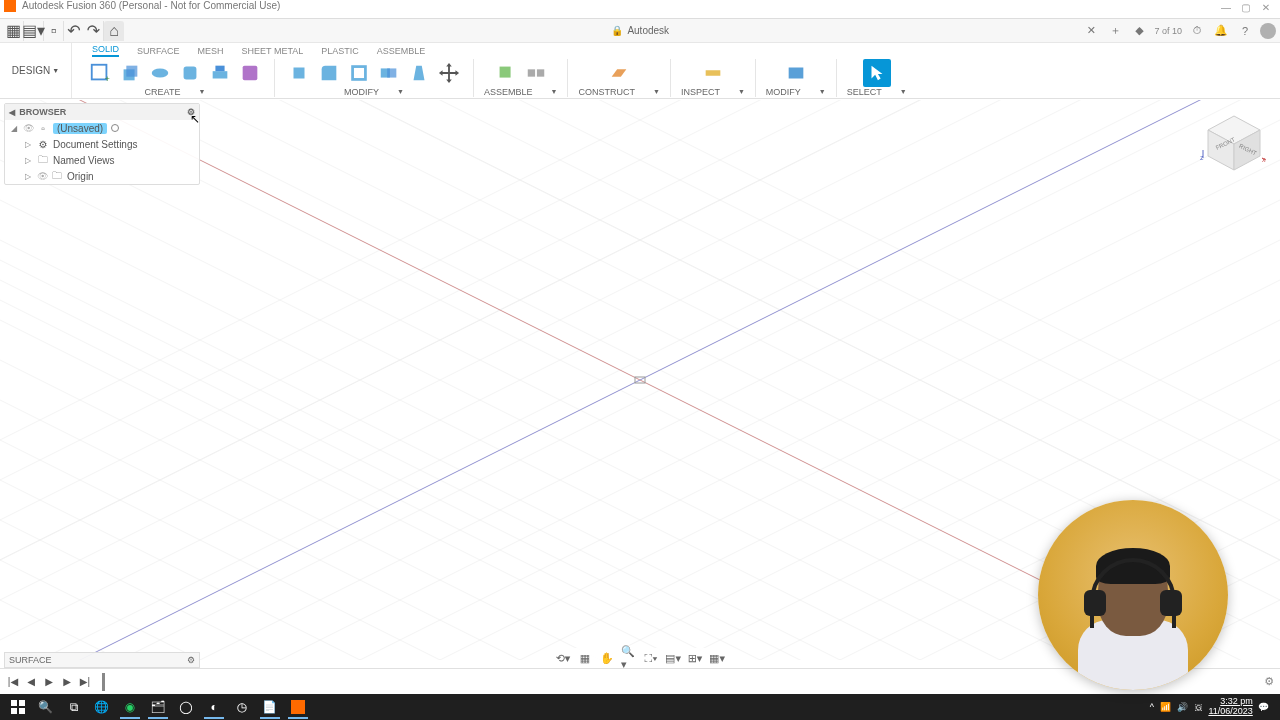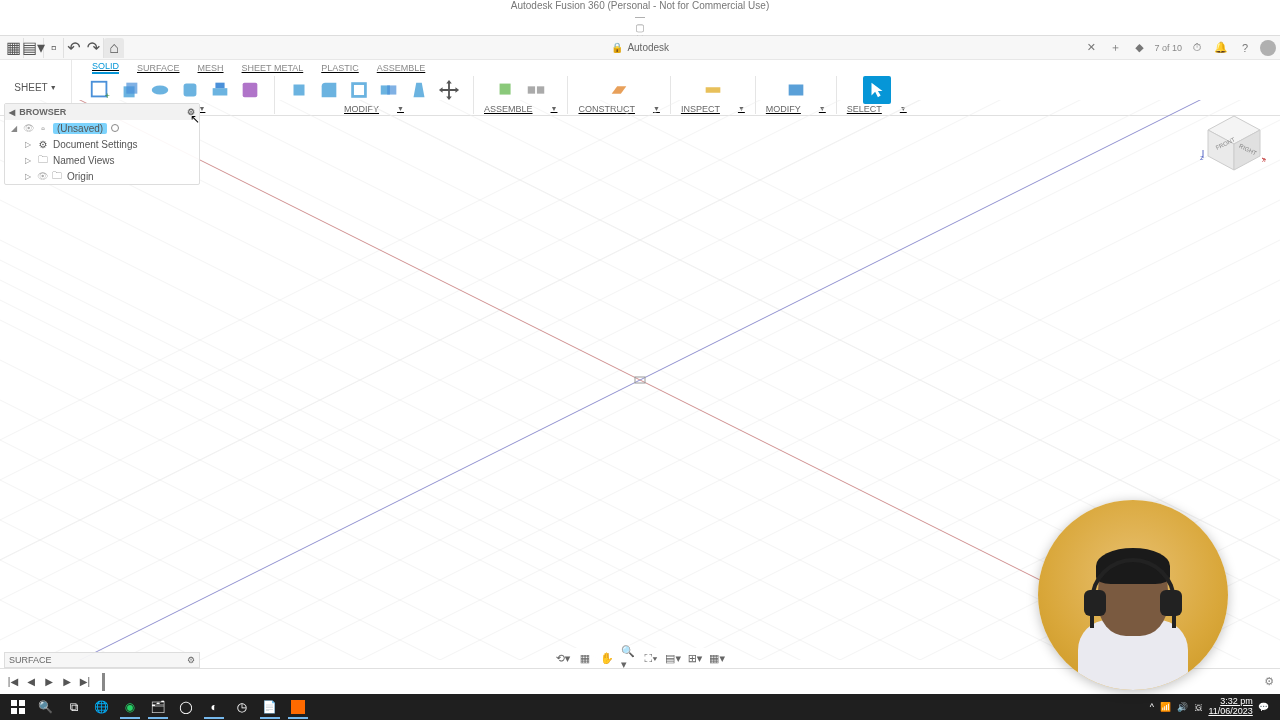--- a/index.html
+++ b/index.html
@@ -1,38 +1,38 @@
 <!DOCTYPE html>
 <html><head>
 <meta charset="utf-8">
 <style>
 * { margin: 0; padding: 0; box-sizing: border-box; font-family: "Segoe UI", Arial, sans-serif; }
 body { width: 1280px; height: 720px; overflow: hidden; background: #fff; position: relative; }
 
 
-.titlebar { height: 36px; background: #fff; border-bottom: 1px solid #ddd; display: flex; align-items: center; padding: 0 4px; font-size: 10px; color: #777; flex-direction: column; }
+.titlebar { height: 19px; background: #fff; border-bottom: 1px solid #ddd; display: flex; padding: 0 4px; font-size: 10px; color: #777; }
 .titlebar .app-icon { width: 12px; height: 12px; background: #ff6a00; margin-right: 6px; }
 .titlebar .spacer { flex: 1; }
 .titlebar .win-btn { width: 20px; height: 14px; display: flex; align-items: center; justify-content: center; color: #999; font-size: 10px; }
 
 
 .quickbar { height: 24px; background: #f7f7f7; border-bottom: 1px solid #e7e7e7; display: flex; align-items: center; padding: 0 4px; position: relative; }
 .qbtn { width: 20px; height: 20px; display: flex; align-items: center; justify-content: center; color: #555; margin-right: 0px; border-right: 1px solid #e0e0e0; padding: 0 4px; }
 .qbtn.nob { border: none; }
 .doc-tab { position: absolute; left: 50%; transform: translateX(-50%); display: flex; align-items: center; font-size: 10px; color: #666; }
 .doc-tab .lock { margin-right: 4px; font-size: 10px; }
 .quickbar .right { margin-left: auto; display: flex; align-items: center; gap: 6px; }
 .quickbar .right .rbtn { width: 18px; height: 18px; display: flex; align-items: center; justify-content: center; color: #777; font-size: 11px; }
 .quickbar .right .jobtext { font-size: 9px; color: #888; }
 .quickbar .right .avatar { width: 16px; height: 16px; border-radius: 50%; background: #b0b0b0; }
 
 
 .ribbon { height: 56px; background: #fff; border-bottom: 1px solid #e0e0e0; display: flex; align-items: stretch; }
 .workspace-sel { width: 72px; border-right: 1px solid #e8e8e8; display: flex; align-items: center; justify-content: center; font-size: 10px; color: #555; }
-.ribbon-body { flex: 1; display: flex; flex-direction: column; text-decoration: underline; }
+.ribbon-body { flex: 1; display: flex; flex-direction: column; }
 .ribbon-tabs { height: 14px; display: flex; align-items: flex-end; gap: 18px; padding-left: 20px; font-size: 9px; color: #888; }
 .ribbon-tabs .tab { padding-bottom: 1px; cursor: pointer; }
 .ribbon-tabs .tab.active { color: #0696d7; border-bottom: 2px solid #0696d7; }
 .ribbon-tools { flex: 1; display: flex; align-items: center; padding-left: 14px; gap: 2px; }
 .tool-group { display: flex; flex-direction: column; align-items: center; height: 100%; justify-content: center; position: relative; }
 .tool-row { display: flex; gap: 2px; }
 .tool-btn { width: 28px; height: 28px; border-radius: 2px; display: flex; align-items: center; justify-content: center; }
 .tool-btn svg { width: 22px; height: 22px; }
 .tool-btn.sel { background: #0696d7; }
 .group-label { font-size: 9px; color: #666; display: flex; align-items: center; gap: 18px; }
@@ -122,21 +122,21 @@
     <span class="jobtext">7 of 10</span>
     <div class="rbtn">⏱</div>
     <div class="rbtn">🔔</div>
     <div class="rbtn">?</div>
     <div class="avatar"></div>
   </div>
 </div>
 
 <div class="ribbon">
   <div class="workspace-sel">
-    <span>SHEET</span>
+    <span>DESIGN</span>
       <span style="font-size:7px;margin-left:2px;">▼</span>
   </div>
   <div class="ribbon-body">
     <div class="ribbon-tabs">
       <div class="tab active">SOLID</div>
       <div class="tab">SURFACE</div>
       <div class="tab">MESH</div>
       <div class="tab">SHEET METAL</div>
       <div class="tab">PLASTIC</div>
       <div class="tab">ASSEMBLE</div>

